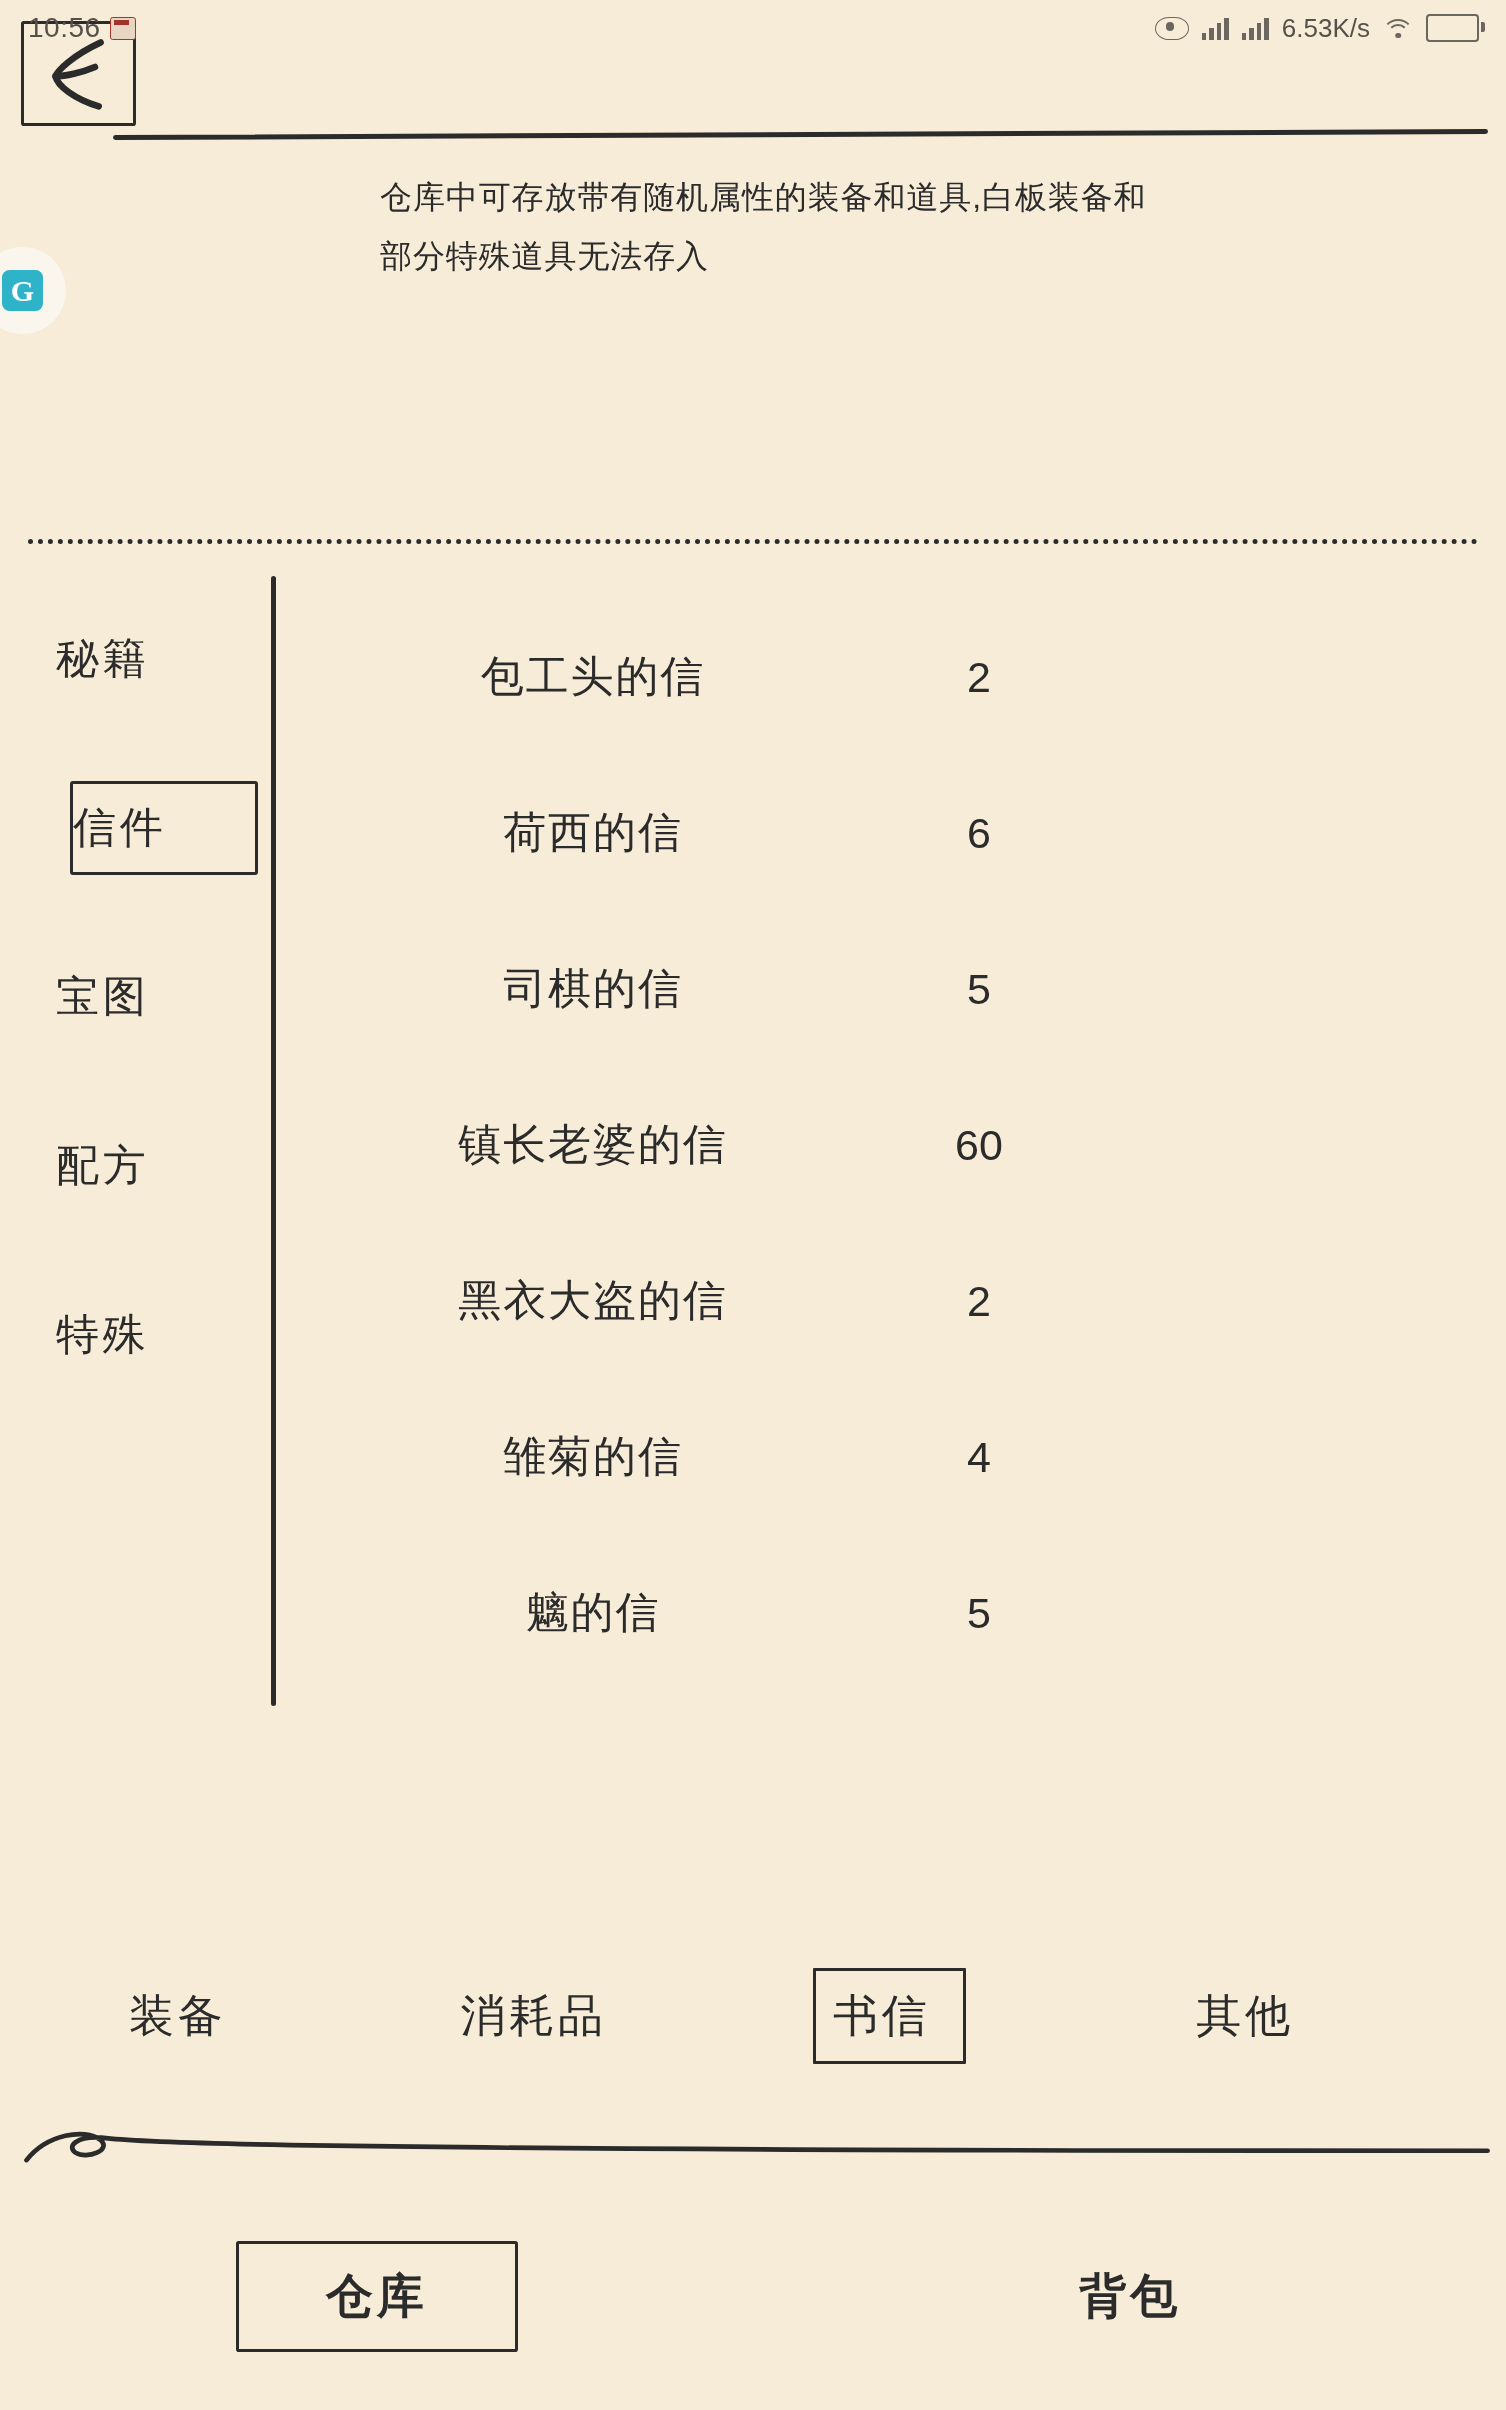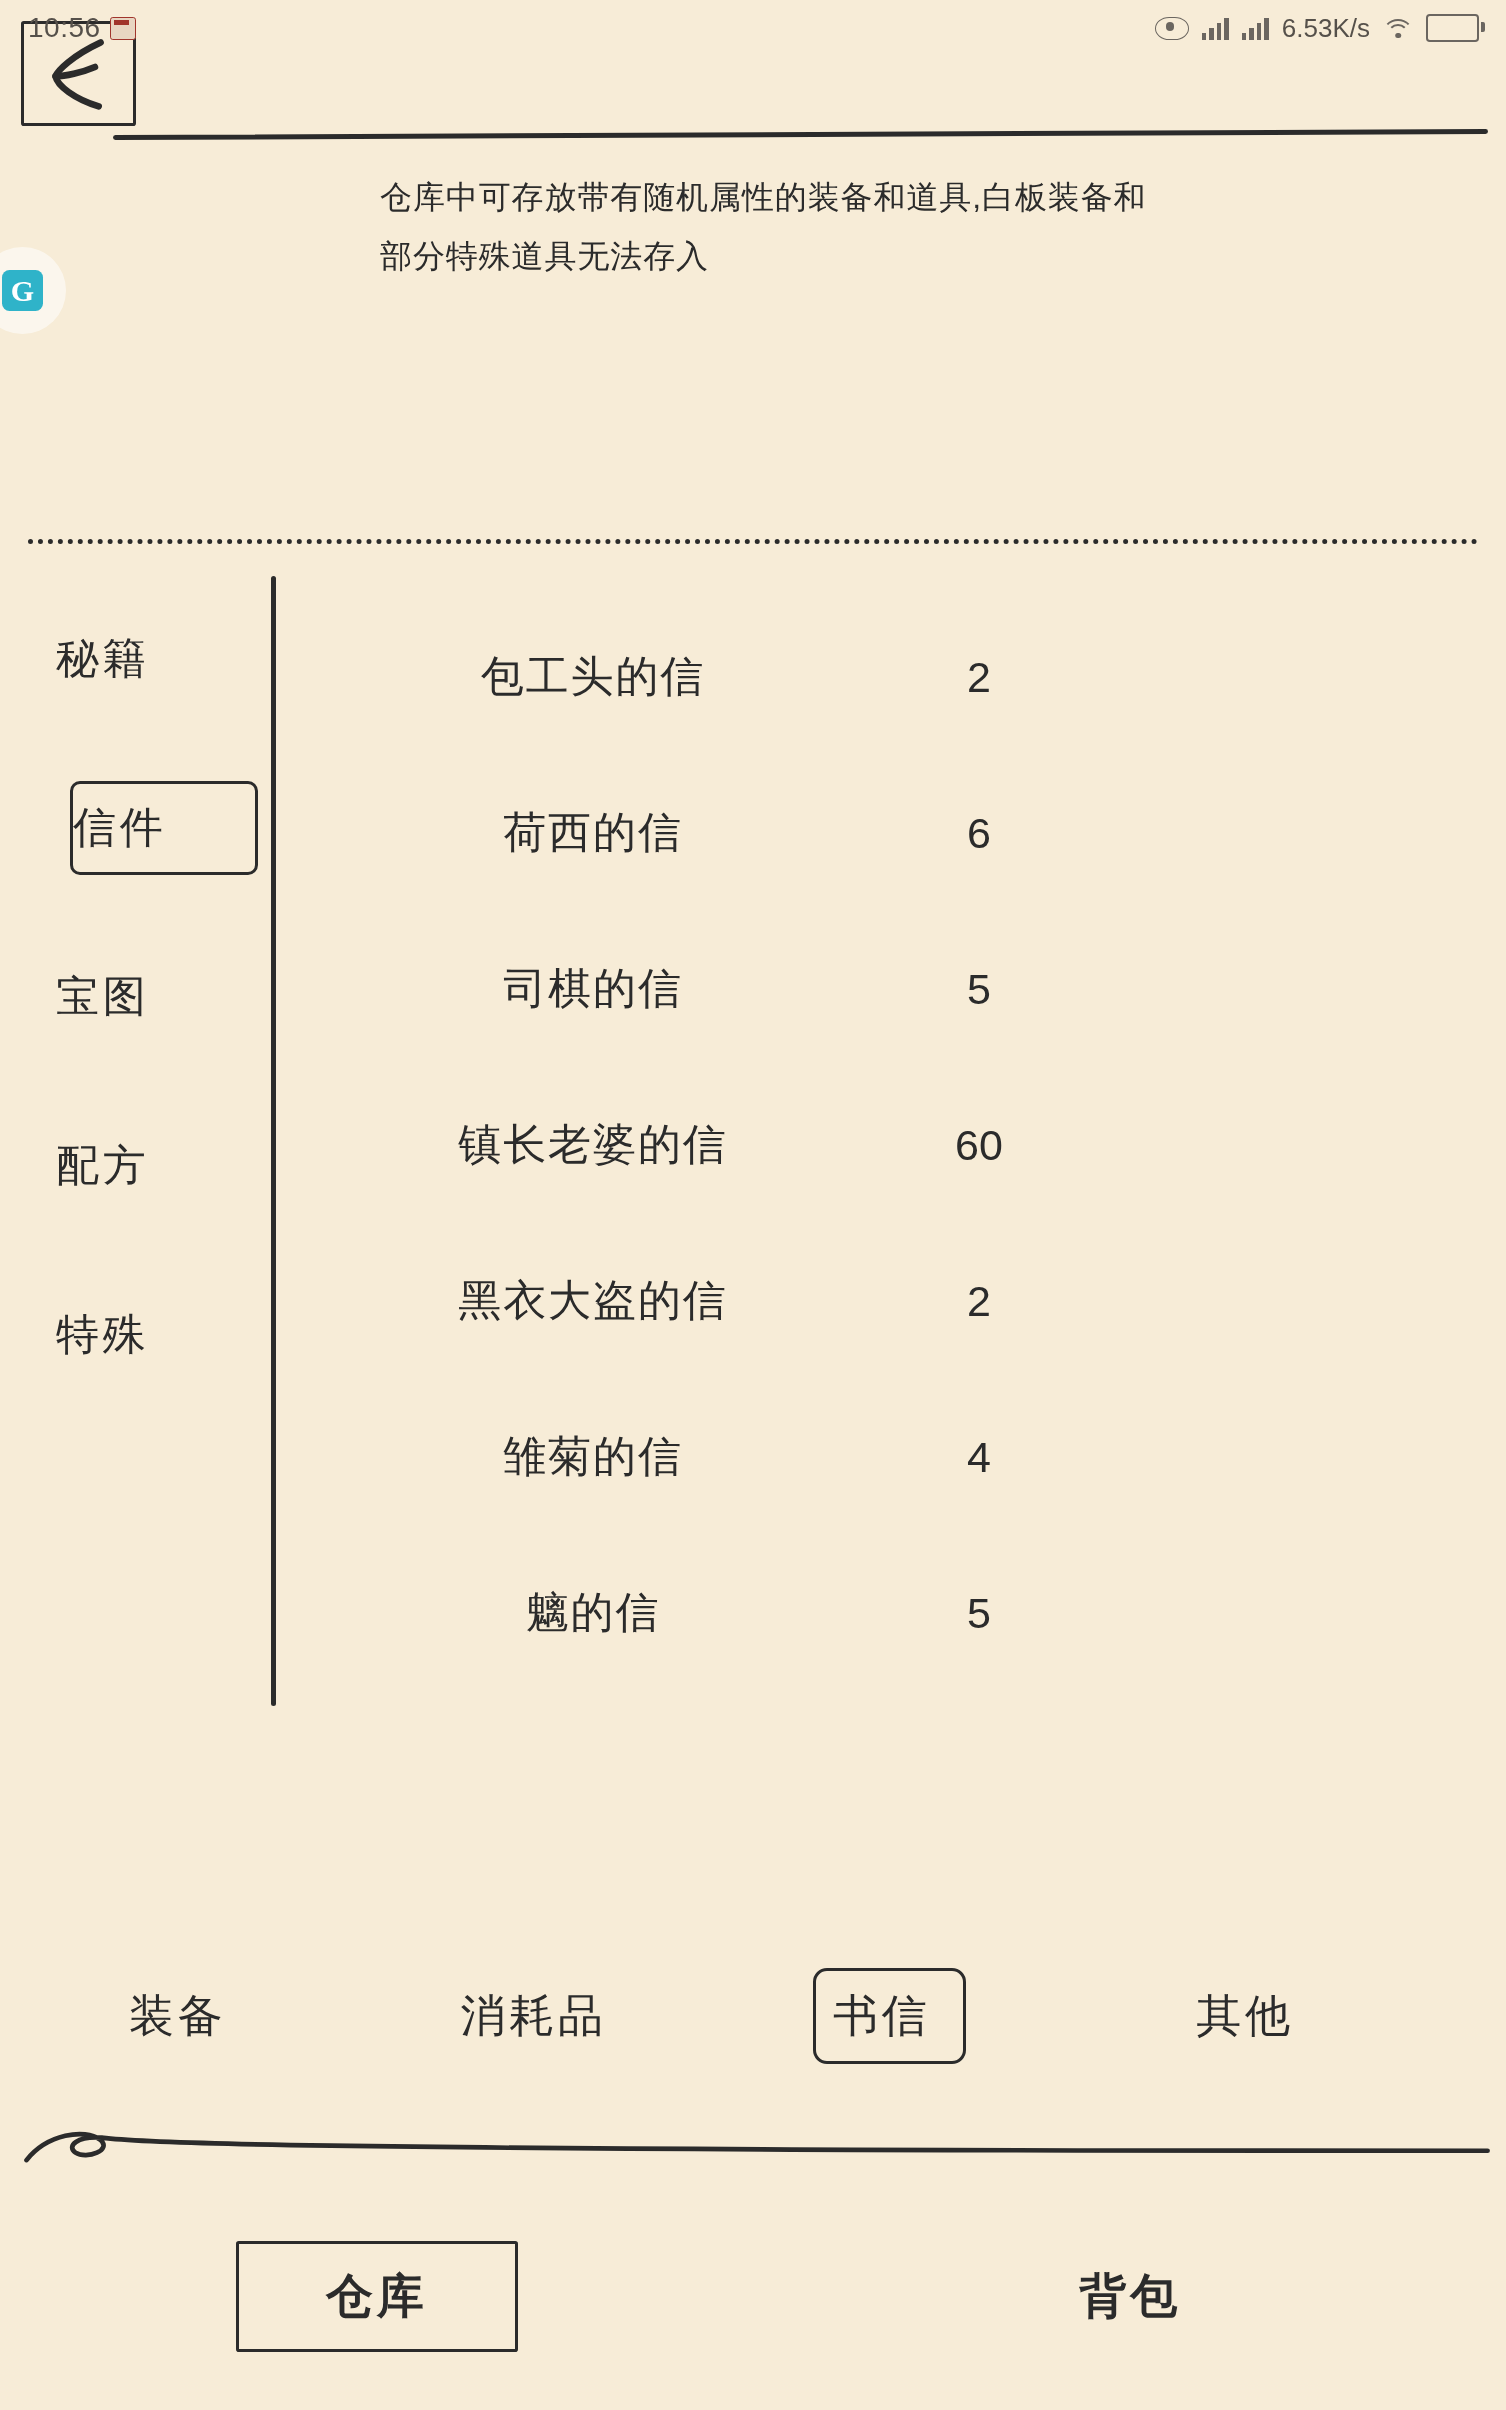--- a/index.html
+++ b/index.html
@@ -222,21 +222,21 @@
     height: 94px;
     display: flex;
     align-items: center;
     font-size: 43px;
     letter-spacing: 3.8px;
     margin-bottom: 75px;
     box-sizing: border-box;
   }
   .cat-item.selected {
     border: 3.8px solid #2b2b2b;
-    border-radius: 10px;
+    border-radius: 3px;
     width: 188px;
     margin-left: 14px;
   }
 
   .vrule {
     position: absolute;
     left: 271px;
     top: 11.3px;
     width: 4.7px;
     height: 1130px;
@@ -283,21 +283,21 @@
     justify-content: center;
   }
   .tab-inner {
     font-size: 45px;
     letter-spacing: 3.8px;
     padding: 15px 32px;
     box-sizing: border-box;
   }
   .tab.selected .tab-inner {
     border: 3.8px solid #2b2b2b;
-    border-radius: 14px;
+    border-radius: 1px;
     padding-left: 17px;
   }
 
   
   .squiggle {
     position: absolute;
     left: 19px;
     top: 2119px;
     width: 1478px;
     height: 56px;

